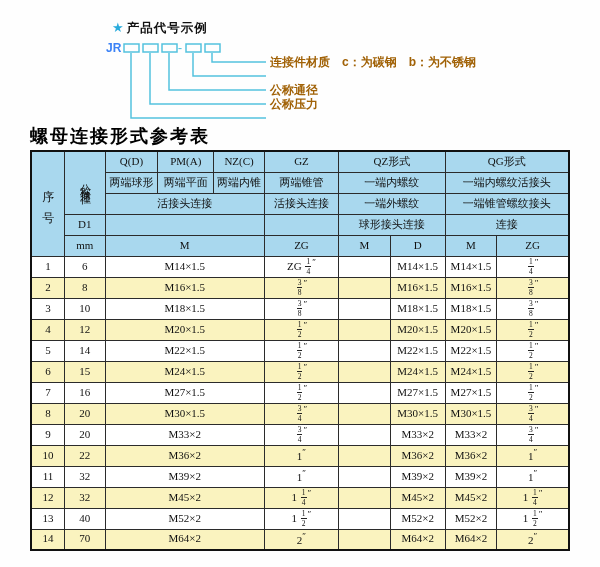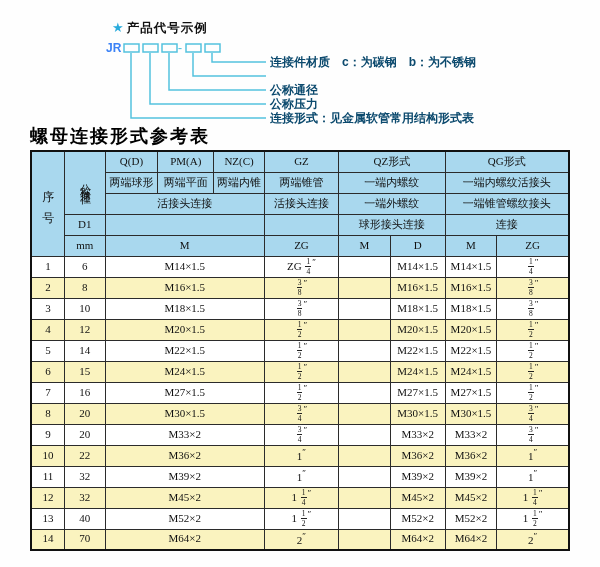--- a/index.html
+++ b/index.html
@@ -16,21 +16,21 @@
   
   .diagram{position:absolute;left:0;top:0;width:579px;height:130px;}
   .diagram svg{position:absolute;left:0;top:0;}
   .diag-heading{position:absolute;left:112px;top:20px;font-family:"Liberation Sans","DejaVu Sans",sans-serif;
         font-weight:bold;font-size:12.5px;letter-spacing:1px;white-space:nowrap;}
   .diag-heading .star{color:var(--star-blue);margin-right:2px;font-size:13px;}
   .code-prefix{position:absolute;left:106px;top:41px;font-family:"Liberation Sans","DejaVu Sans",sans-serif;
         font-weight:bold;font-size:12px;color:#3b82f6;}
   .code-dash{position:absolute;left:178px;top:41px;color:var(--accent-cyan);font-weight:bold;font-size:12px;}
   .diag-label{position:absolute;left:270px;height:14px;line-height:14px;white-space:nowrap;
-        font-family:"Liberation Sans","DejaVu Sans",sans-serif;font-weight:bold;font-size:12px;color:#0c4a6e;}
+        font-family:"Liberation Sans","DejaVu Sans",sans-serif;font-weight:bold;font-size:12px;color:#a16207;}
   
   .page-title{position:absolute;left:30px;top:124px;font-size:18px;font-weight:bold;
         letter-spacing:2px;font-family:"DejaVu Serif","Liberation Serif",serif;color:#000;}
   
   table{position:absolute;left:30px;top:150px;width:540px;border-collapse:collapse;table-layout:fixed;
         border:2px solid #111;font-size:11px;}
   th,td{border:1px solid var(--border);text-align:center;vertical-align:middle;
         padding:0 1px;overflow:hidden;white-space:nowrap;font-weight:normal;line-height:1.05;}
   thead th{background:var(--header-blue);height:21px;}
   thead tr{height:21px;}
@@ -66,21 +66,20 @@
       </g>
     </svg>
     <div class="diag-heading">
       <span class="star">★</span><span>产品代号示例</span>
     </div>
     <div class="code-prefix">JR</div>
     <div class="code-dash">-</div>
     <div class="diag-label" style="top:55px">连接件材质　c：为碳钢　b：为不锈钢</div>
     <div class="diag-label" style="top:83px">公称通径</div>
     <div class="diag-label" style="top:97px">公称压力</div>
-    <div class="diag-label" style="top:111px">连接形式：见金属软管常用结构形式表</div>
   </div>
 
   <div class="page-title">螺母连接形式参考表</div>
 
   <table>
     <colgroup>
       <col style="width:33px">
         <col style="width:40px">
         <col style="width:52px">
         <col style="width:55px">

